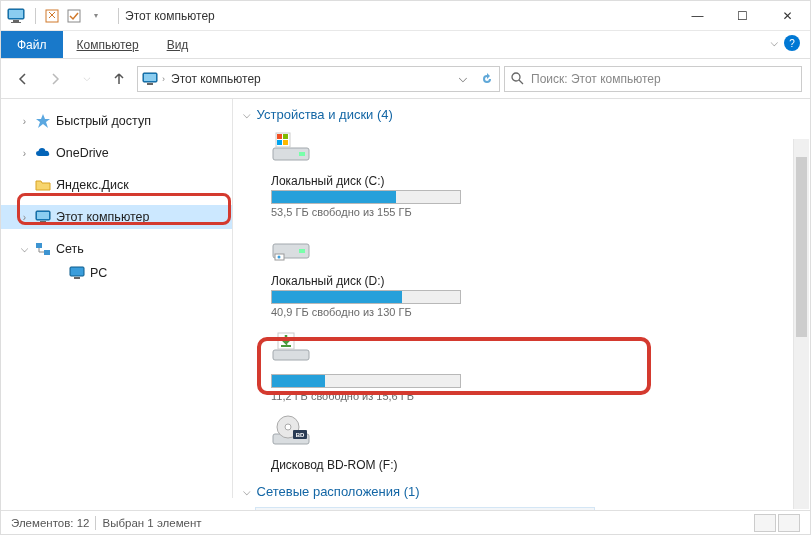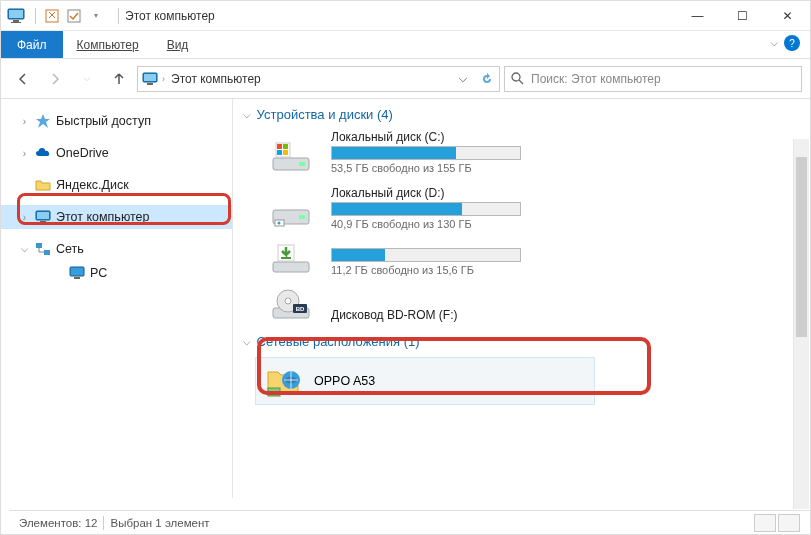--- a/index.html
+++ b/index.html
@@ -47,32 +47,32 @@
 .tree-item .noexpand { width: 11px; }
 .tree-item .icon-box { width: 18px; height: 18px; display: flex; align-items: center; justify-content: center; }
 .tree-item.selected { background: #cce8ff; }
 .tree-spacer { height: 8px; }
 .highlight1 { position: absolute; left: 16px; top: 94px; width: 214px; height: 32px; border: 3px solid #d43a2f; border-radius: 8px; pointer-events: none; }
 
 
 .content { flex: 1; padding: 8px 10px; position: relative; font-size: 12.5px; }
 .group-header { display: flex; align-items: center; gap: 6px; color: #1366a5; font-size: 13px; margin-bottom: 8px; }
 .group-header .chev-d { font-size: 10px; color: #888; }
-.drive-item { display: flex; align-items: flex-end; margin-left: 28px; margin-bottom: 12px; gap: 20px; }
+.drive-item { display: flex; align-items: flex-start; margin-left: 28px; margin-bottom: 12px; gap: 10px; flex-direction: column; }
 .drive-icon { width: 40px; height: 34px; display: flex; align-items: center; justify-content: center; }
 .drive-info { display: flex; flex-direction: column; gap: 2px; }
 .drive-name { font-size: 12px; color: #222; }
 .drive-bar { width: 190px; height: 14px; border: 1px solid #b8b8b8; background: #efefef; overflow: hidden; }
 .drive-bar-fill { height: 100%; background: #26a0da; }
 .drive-sub { font-size: 11px; color: #6a6a6a; }
 .net-item { display: flex; align-items: center; margin-left: 12px; padding: 6px 8px; background: #f3f6f9; border: 1px solid #d4e6f5; gap: 10px; width: 340px; }
 .highlight2 { position: absolute; left: 24px; top: 238px; width: 394px; height: 58px; border: 4px solid #d43a2f; border-radius: 10px; pointer-events: none; }
 
 
-.statusbar { position: absolute; bottom: 0; left: 8px; right: 0; height: 24px; border-top: 1px solid #e0e0e0; display: flex; align-items: center; padding: 0 10px; font-size: 11.5px; color: #555; gap: 6px; background: #fff; }
+.statusbar { position: absolute; bottom: 0; left: 0; right: 0; height: 24px; border-top: 1px solid #e0e0e0; display: flex; align-items: center; padding: 0 10px; font-size: 11.5px; color: #555; gap: 6px; background: #fff; }
 .statusbar .divider-v { width: 1px; height: 14px; background: #ccc; }
 .view-toggles { margin-left: auto; display: flex; gap: 2px; }
 .view-toggles div { width: 22px; height: 18px; border: 1px solid #ccc; background: #f5f5f5; }
 
 
 .scrollbar { position: absolute; right: 1px; top: 138px; bottom: 25px; width: 16px; background: #f0f0f0; border-left: 1px solid #e5e5e5; }
 .scrollbar .thumb { background: #cdcdcd; height: 180px; margin: 18px 2px 0; }
 
 svg { display: block; }
 </style>

